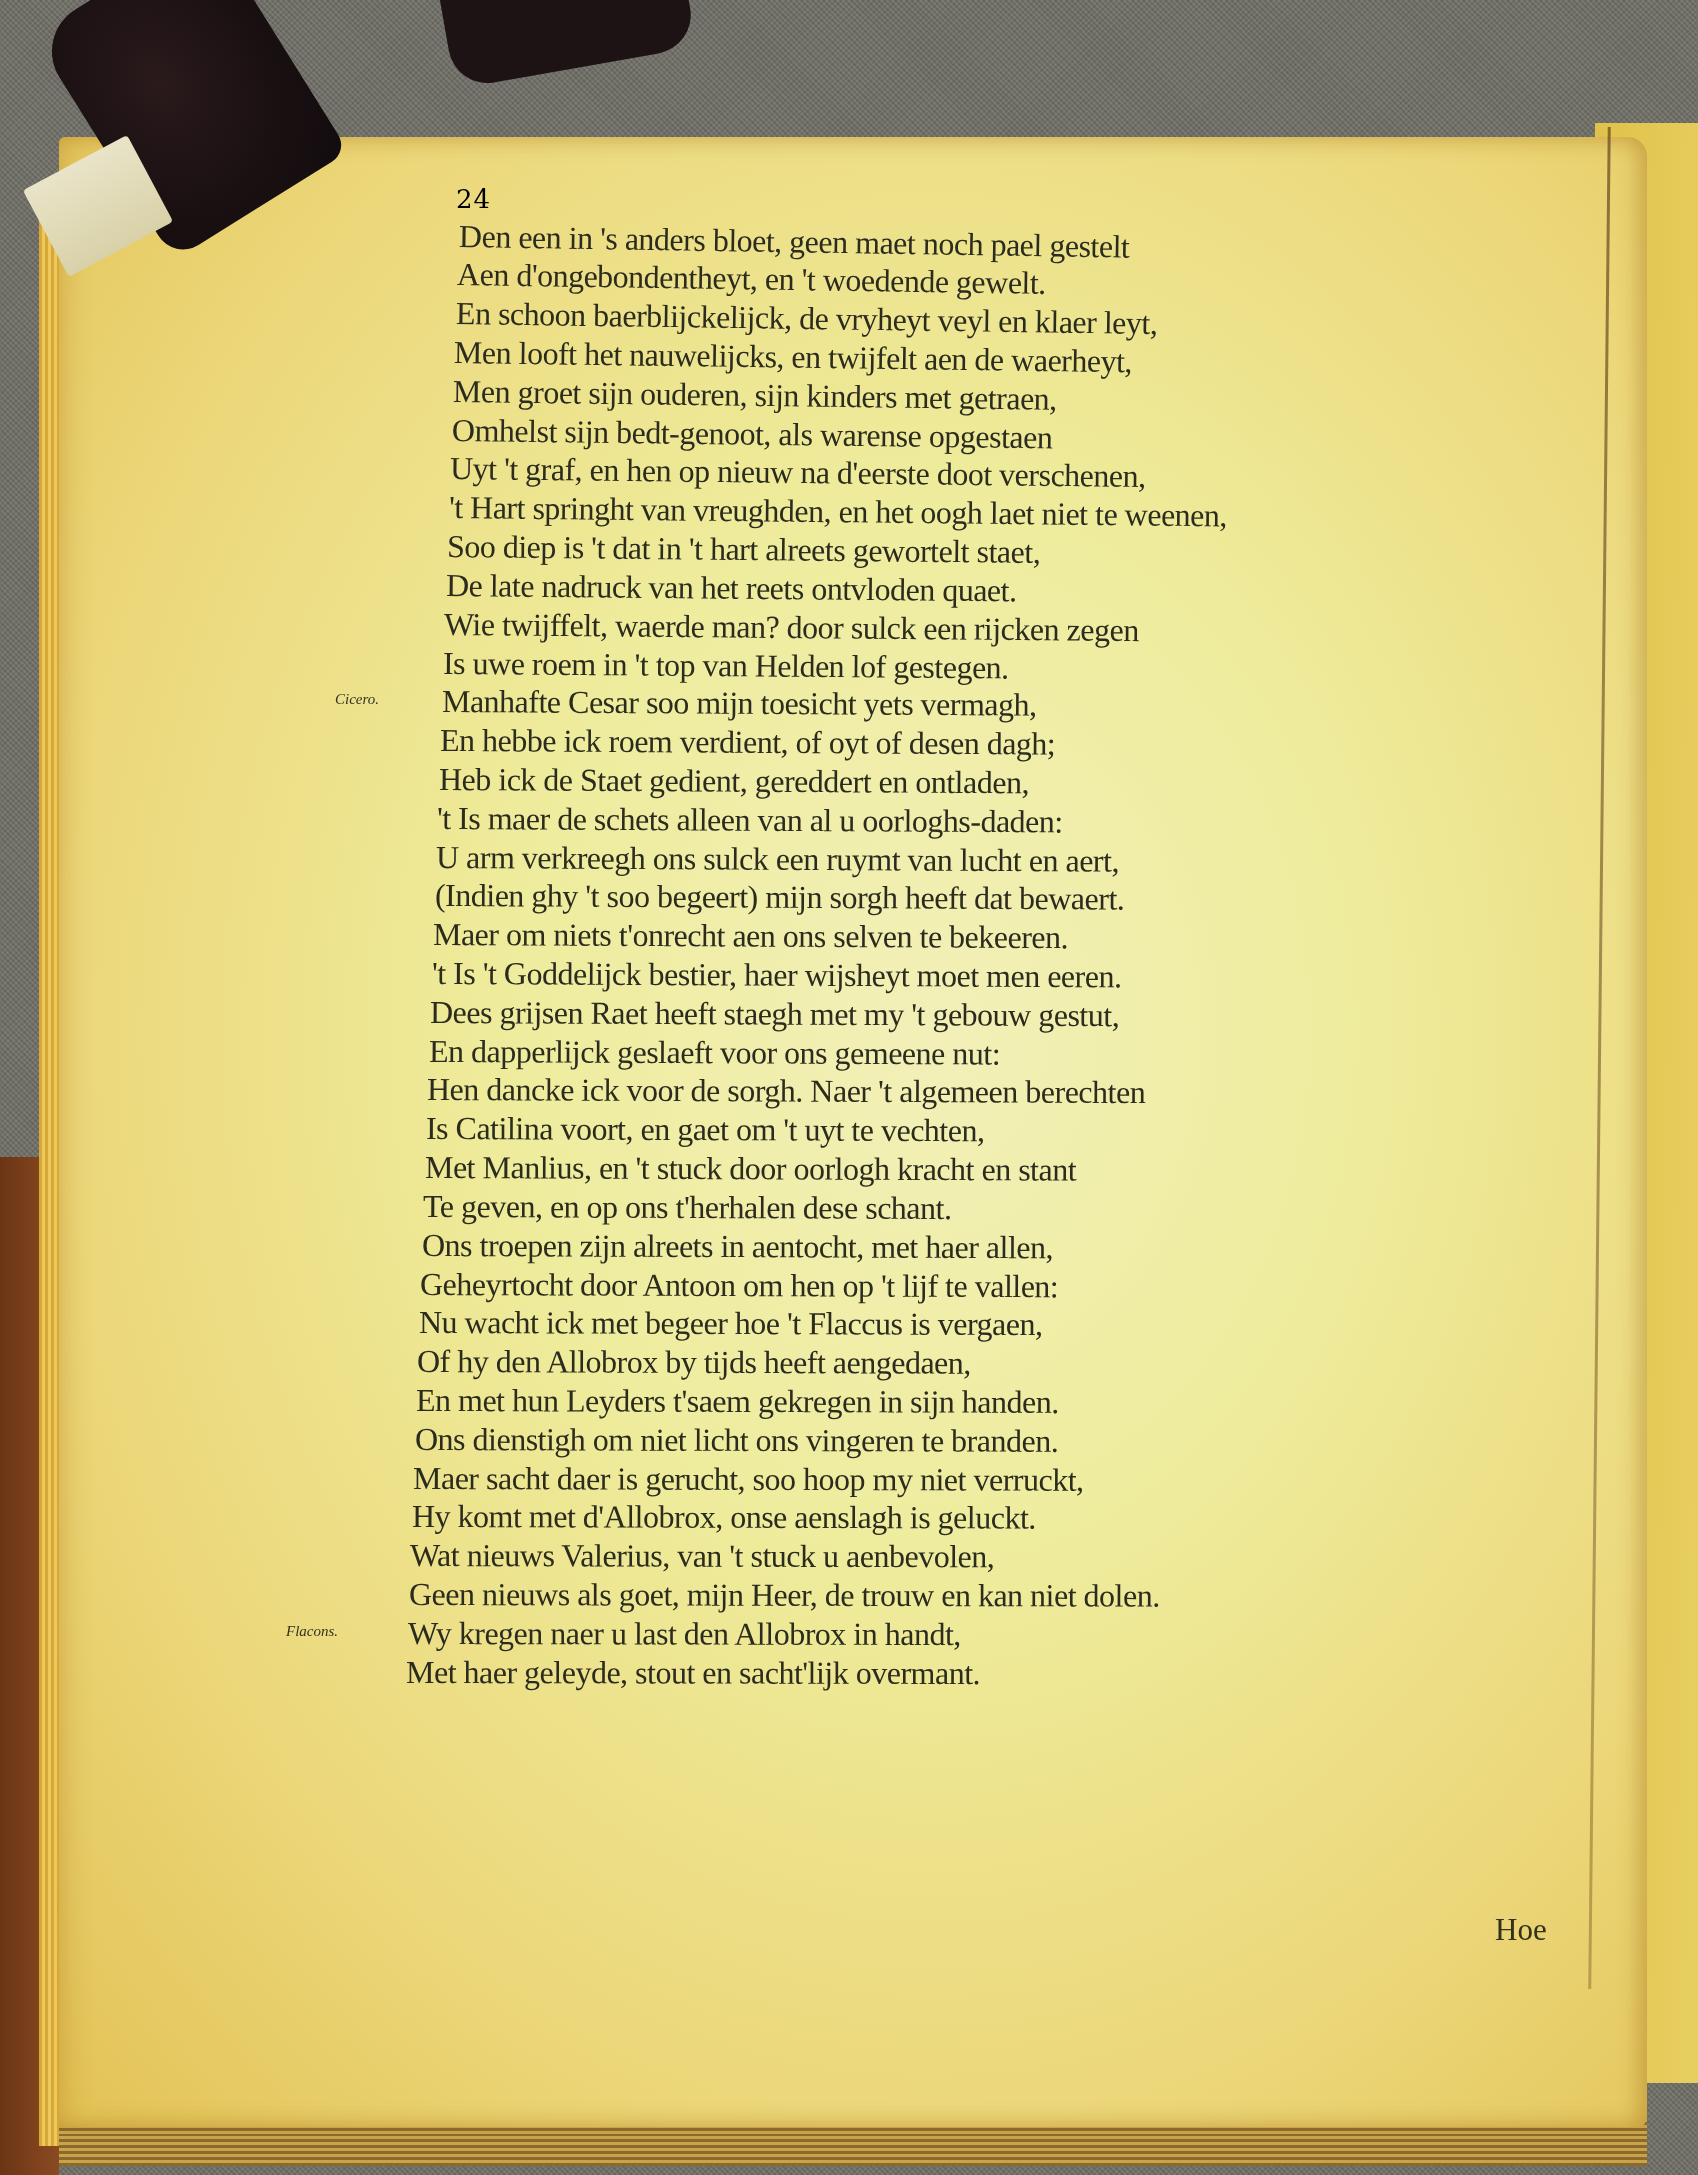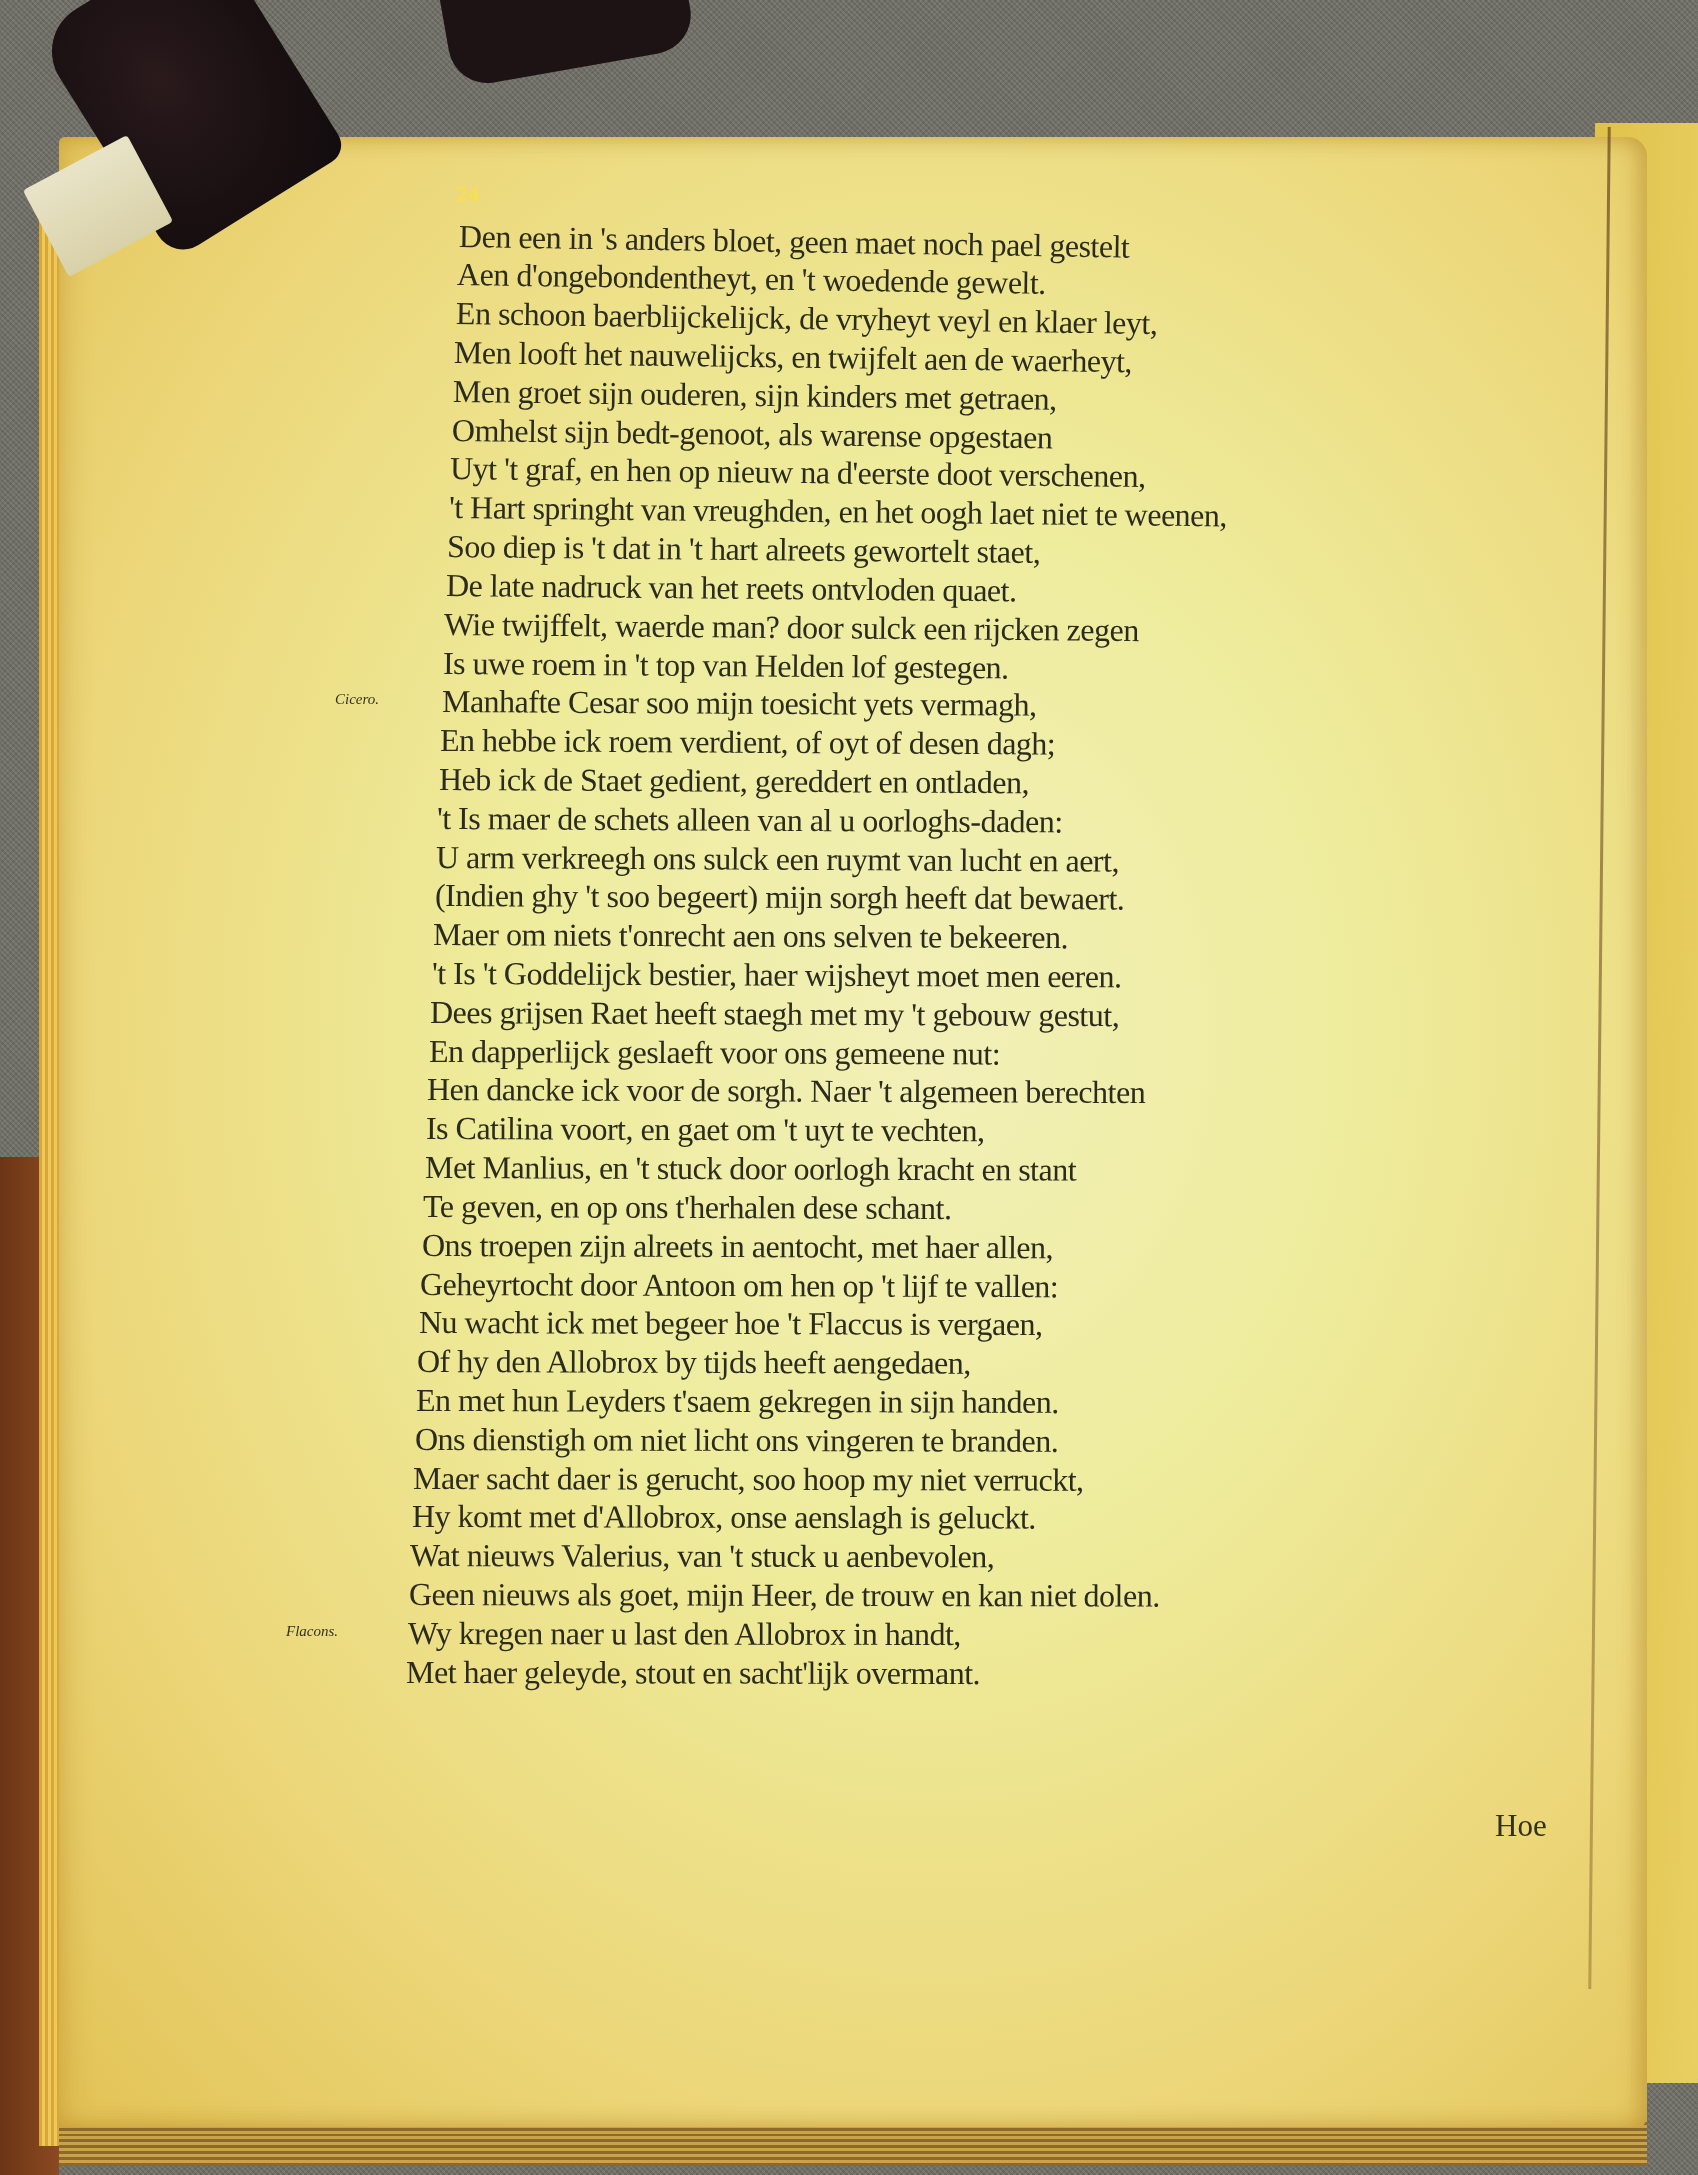--- a/index.html
+++ b/index.html
@@ -50,35 +50,35 @@
     position: absolute; left: 441px; top: -78px; width: 245px; height: 147px;
     background: #1d1214; border-radius: 39px; transform: rotate(-10deg);
   }
   .tab {
     position: absolute; left: 39px; top: 157px; width: 118px; height: 98px;
     background: linear-gradient(180deg, #e9e4c8, #d8d1a8);
     transform: rotate(-28deg); border-radius: 3.9px;
   }
   .page-number {
     position: absolute; left: 456px; top: 184px;
-    font-size: 18px; color: #fde047; letter-spacing: 1px; text-align: right;
+    font-size: 26px; color: #000000; letter-spacing: 1px; text-align: right;
   }
   .line {
     position: absolute; white-space: nowrap;
     font-size: 32px; line-height: 37px; letter-spacing: -0.5px;
     color: #2c2c1e;
     font-family: "Liberation Serif", "DejaVu Serif", serif;
   }
   .speaker {
     position: absolute; white-space: nowrap;
     font-size: 15px; font-style: italic; color: #33331f;
     font-family: "Liberation Serif", "DejaVu Serif", serif;
   }
   .catchword {
-    position: absolute; left: 1495px; top: 1808px;
+    position: absolute; left: 1495px; top: 1912px;
     font-size: 31px; color: #33301e;
     font-family: "Liberation Serif", "DejaVu Serif", serif;
   }
 </style>
 </head>
 <body>
 
 <div class="wood"></div>
 <div class="facing-page"></div>
 <div class="page-stack"></div>

